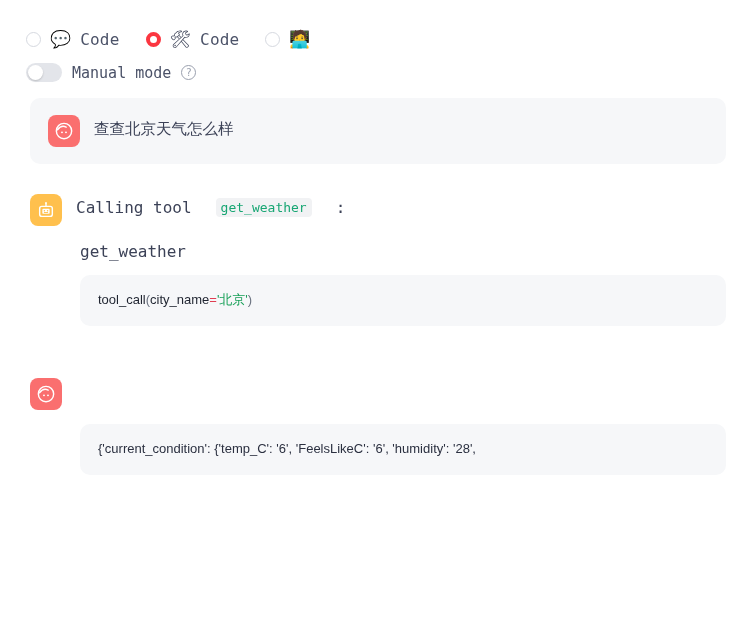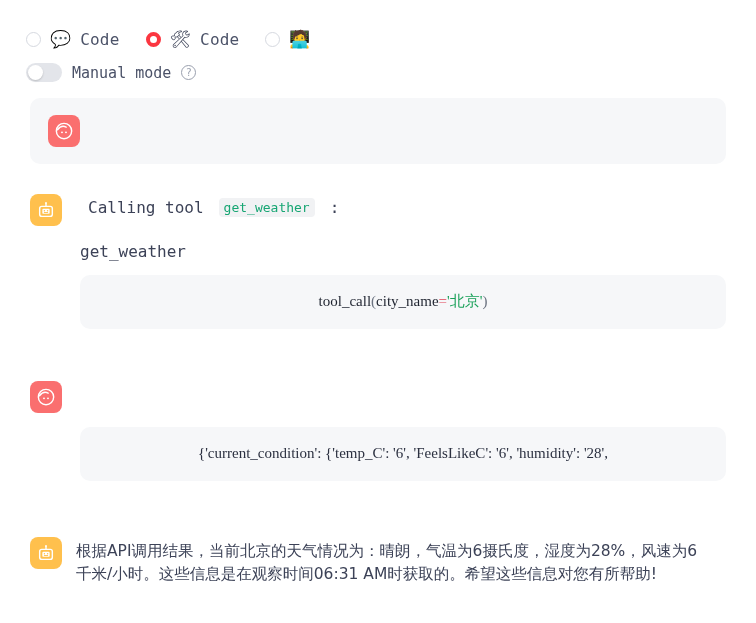--- a/index.html
+++ b/index.html
@@ -152,27 +152,26 @@
     padding-top: 3px;
   }
   .msg-text.cjk {
     font-family: "DejaVu Sans", sans-serif;
     font-size: 15.5px;
   }
 
   .calling-line {
     display: flex;
     align-items: flex-end;
-    gap: 15px;
+    gap: 24px;
     font-family: "DejaVu Sans Mono", "Liberation Mono", monospace;
     font-size: 16px;
     color: #3c4257;
     padding-top: 4px;
     flex-wrap: wrap;
-    margin-left: 12px;
   }
   .inline-code {
     background: #f1f2f4;
     color: #17a673;
     font-family: "DejaVu Sans Mono", "Liberation Mono", monospace;
     font-size: 13px;
     padding: 2px 5px;
     border-radius: 4px;
   }
 
@@ -183,27 +182,26 @@
     margin: 16px 0 0 50px;
   }
 
   .code-block {
     background: #f6f7f9;
     border-radius: 10px;
     margin: 14px 0 0 50px;
     width: 646px;
     padding: 16px 18px;
     box-sizing: border-box;
-    font-family: Liberation Serif, serif;
-    font-size: 15px;
+    font-family: Liberation Sans, sans-serif;
+    font-size: 13px;
     color: #2b3040;
     white-space: pre;
     overflow: hidden;
     line-height: 1.45;
-    text-align: center;
   }
 
   .tok-name  { color: #1f2430; }
   .tok-punct { color: #6b7280; }
   .tok-op    { color: #e03e52; }
   .tok-str   { color: #18a058; }
 
   .spacer-22 { height: 22px; }
   .spacer-30 { height: 30px; }
   .spacer-26 { height: 26px; }
@@ -249,20 +247,21 @@
 
     <div class="msg bubble-user">
       <div class="avatar user">
         <svg class="av-svg" width="20" height="20" viewBox="0 0 24 24" aria-hidden="true">
           <circle cx="12" cy="12" r="9.2" fill="none" stroke="#ffffff" stroke-width="1.7"></circle>
           <path d="M4.2 10.5 C7 6.8 11 5.4 14.6 7.4" fill="none" stroke="#ffffff" stroke-width="1.7" stroke-linecap="round"></path>
           <circle cx="9.6" cy="13.6" r="1.15" fill="#ffffff"></circle>
           <circle cx="14.4" cy="13.6" r="1.15" fill="#ffffff"></circle>
         </svg>
       </div>
+      <div class="msg-text cjk">查查北京天气怎么样</div>
     </div>
 
     <div class="spacer-30"></div>
 
     <div class="msg bubble-plain">
       <div class="avatar bot">
         <svg class="av-svg" width="20" height="20" viewBox="0 0 24 24" aria-hidden="true">
           <rect x="4.4" y="7.6" width="15.2" height="12" rx="2.6" fill="none" stroke="#ffffff" stroke-width="1.7"></rect>
           <path d="M12 4.2 V7.4" stroke="#ffffff" stroke-width="1.7" stroke-linecap="round"></path>
           <circle cx="12" cy="3.5" r="1.1" fill="#ffffff"></circle>
@@ -295,29 +294,15 @@
           <circle cx="14.4" cy="13.6" r="1.15" fill="#ffffff"></circle>
         </svg>
       </div>
     </div>
 
     <div class="code-block">{'current_condition': {'temp_C': '6', 'FeelsLikeC': '6', 'humidity': '28',</div>
 
     <div class="spacer-30"></div>
     <div class="spacer-26"></div>
 
-    <div class="msg bubble-plain">
-      <div class="avatar bot">
-        <svg class="av-svg" width="20" height="20" viewBox="0 0 24 24" aria-hidden="true">
-          <rect x="4.4" y="7.6" width="15.2" height="12" rx="2.6" fill="none" stroke="#ffffff" stroke-width="1.7"></rect>
-          <path d="M12 4.2 V7.4" stroke="#ffffff" stroke-width="1.7" stroke-linecap="round"></path>
-          <circle cx="12" cy="3.5" r="1.1" fill="#ffffff"></circle>
-          <rect x="7.6" y="10.6" width="8.8" height="6" rx="1.4" fill="#ffffff"></rect>
-          <circle cx="10.1" cy="12.9" r="0.85" fill="#ffc04d"></circle>
-          <circle cx="13.9" cy="12.9" r="0.85" fill="#ffc04d"></circle>
-          <path d="M10 15 H14" stroke="#ffc04d" stroke-width="1.1" stroke-linecap="round"></path>
-        </svg>
-      </div>
-      <div class="msg-text cjk">根据API调用结果，当前北京的天气情况为：晴朗，气温为6摄氏度，湿度为28%，风速为6千米/小时。这些信息是在观察时间06:31 AM时获取的。希望这些信息对您有所帮助!</div>
-    </div>
 
   </div>
 </div>
 
 </body></html>

